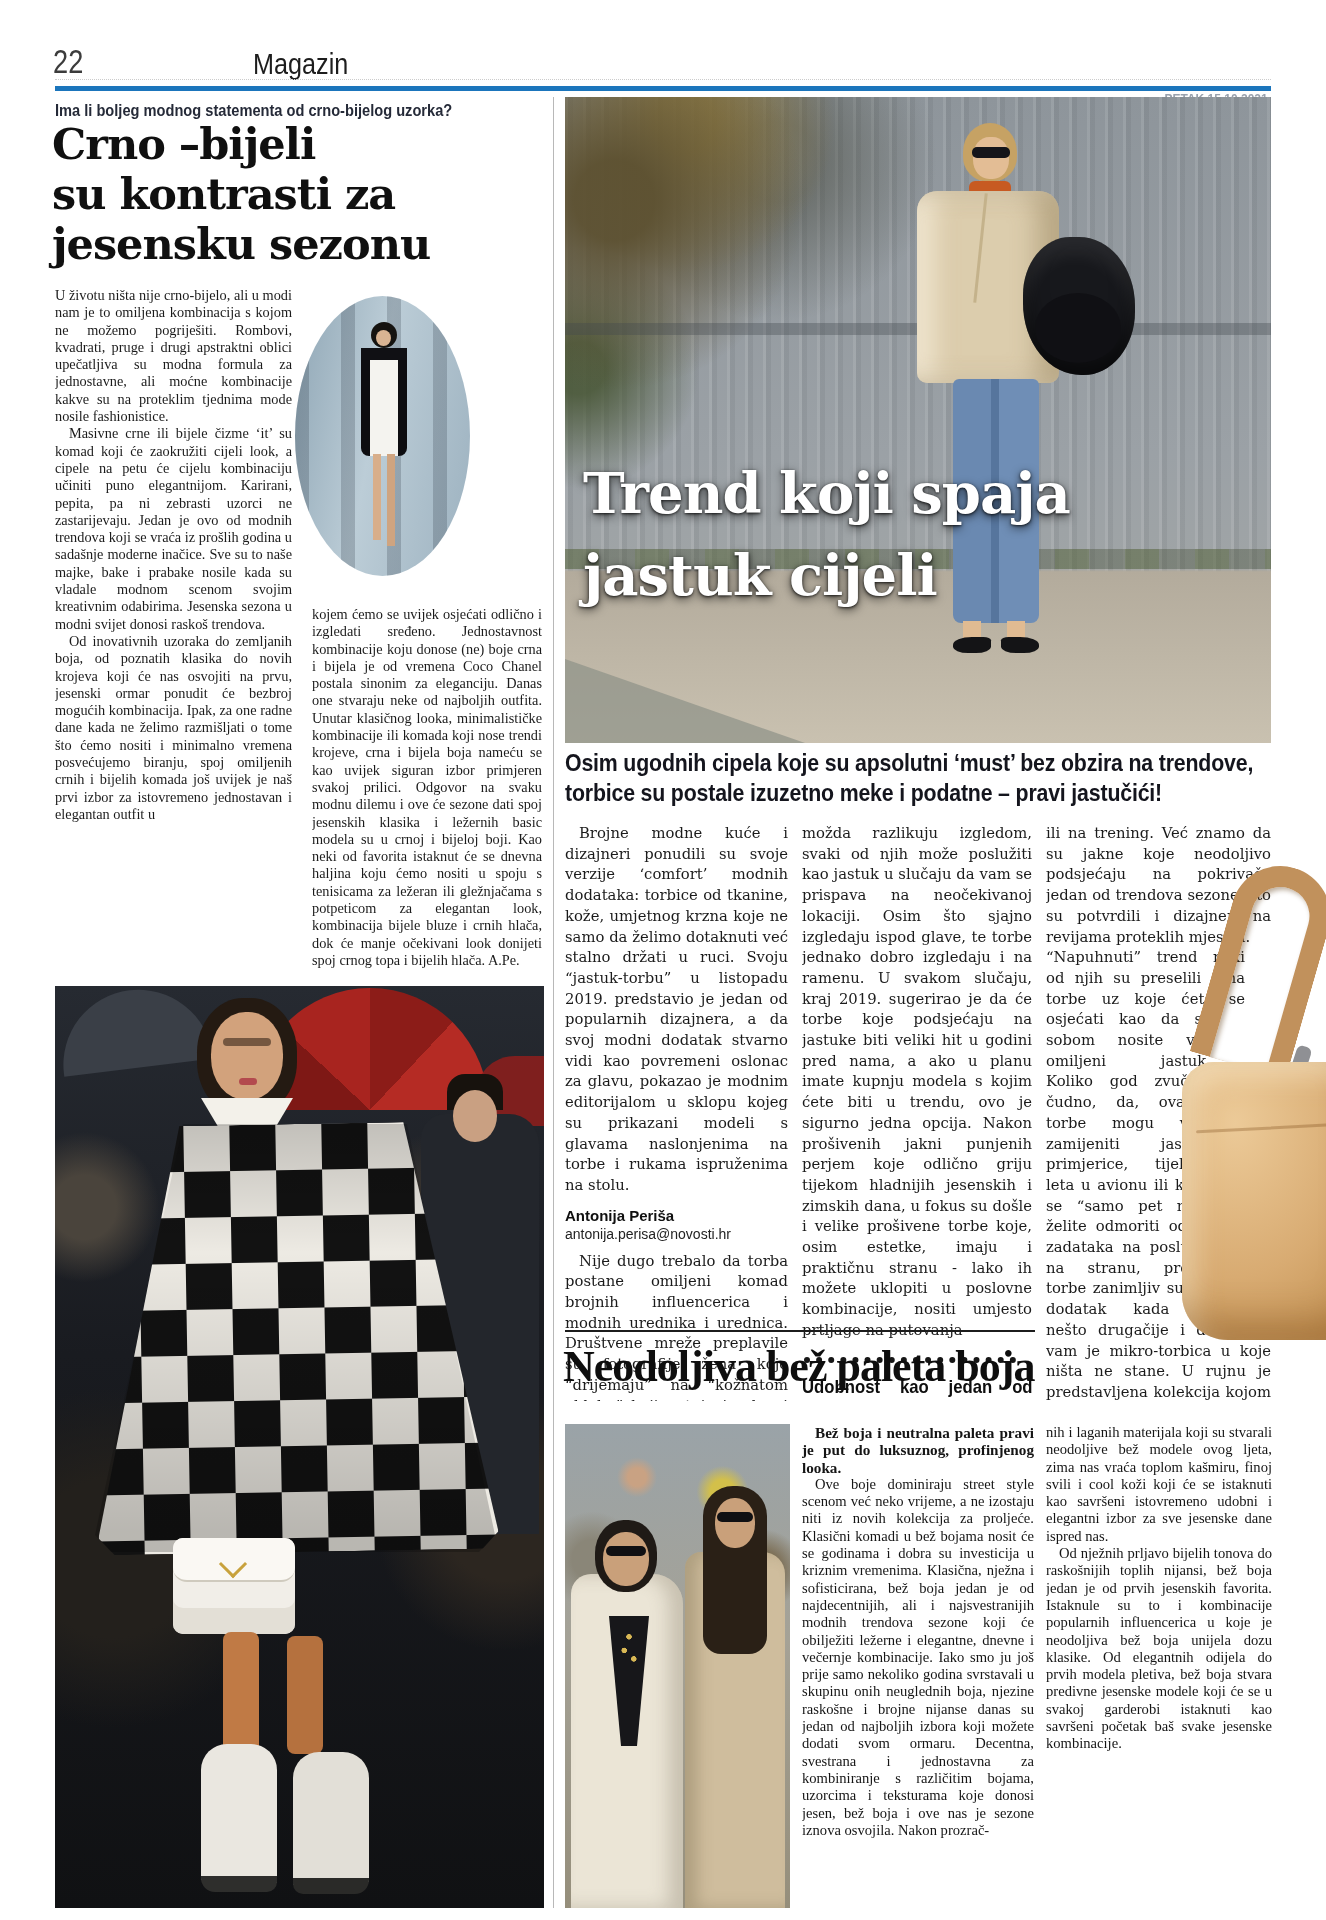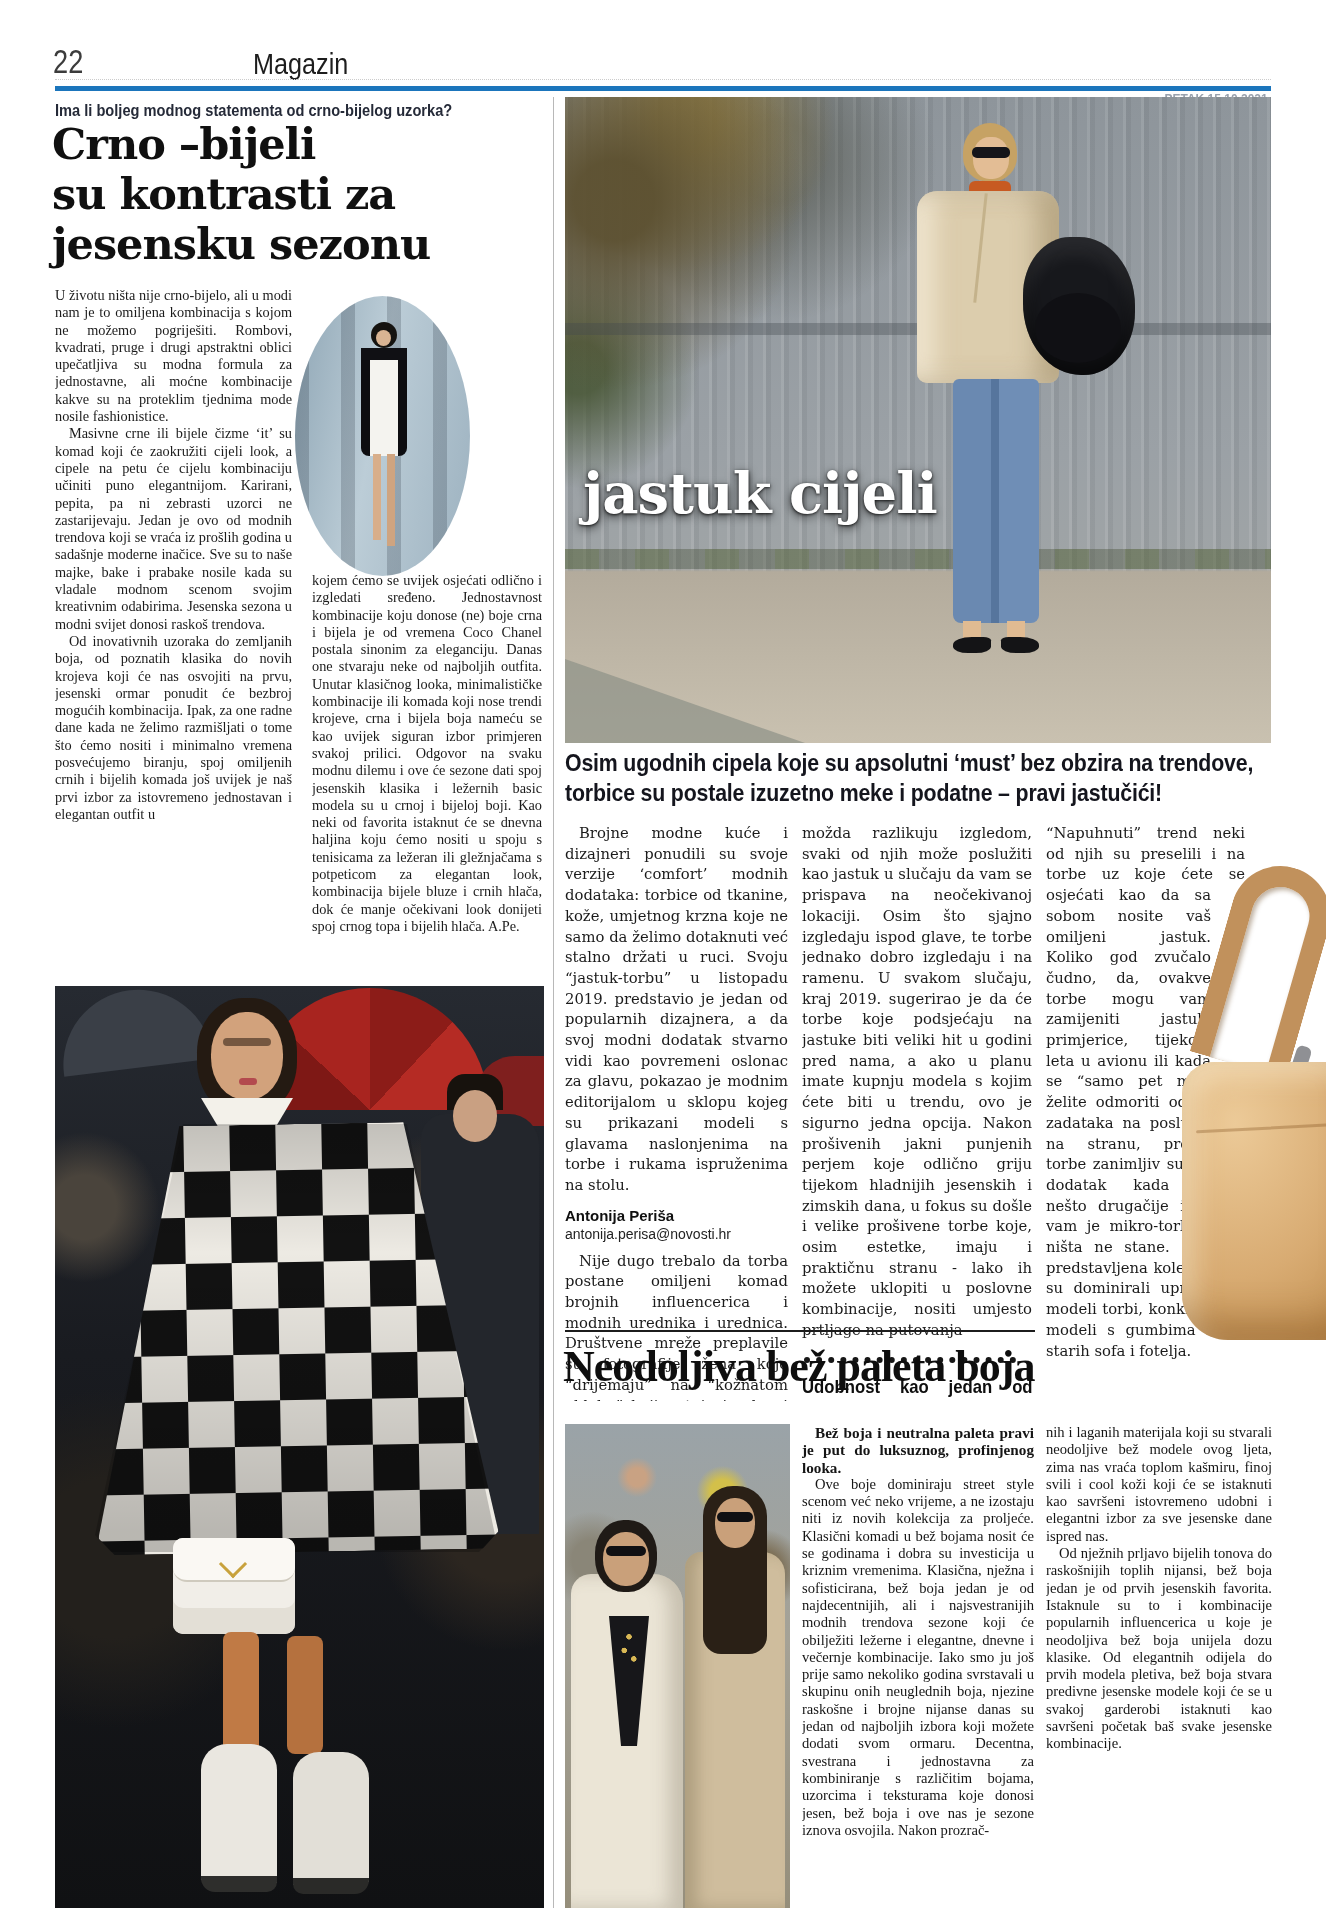--- a/index.html
+++ b/index.html
@@ -20,21 +20,21 @@
   .blue-rule{ left:55px; top:86px; width:1216px; height:5px; background:#1b75bc; }
   .vdiv     { left:553px; top:97px; width:1px; height:1811px; background:#b8b8b8; }
 
   
   .kicker   { left:55px; top:100px; width:560px; font:700 17px/21px "Liberation Sans", sans-serif;
               color:#252a38; transform:scaleX(.86); transform-origin:left top; }
   .headline1{ left:52px; top:119px; font:700 43px/50px "DejaVu Serif", serif; color:#101010;
               letter-spacing:-1px; white-space:pre-line; }
   .la-body  { font:14.3px/17.3px "Liberation Serif", serif; color:#1b1b1b; text-align:justify; }
   .la-col1  { left:55px; top:287px; width:237px; height:577px; overflow:hidden; }
-  .la-col2  { left:312px; top:572px; width:230px; height:392px; overflow:hidden; }
+  .la-col2  { left:312px; top:606px; width:230px; height:392px; overflow:hidden; }
   .la-body p { text-indent:14px; }
   .la-body p.noind { text-indent:0; }
   .lead-b   { font-weight:400; }
 
   
   .runway { left:295px; top:296px; width:175px; height:280px; border-radius:50%; overflow:hidden;
             background:linear-gradient(100deg,#8fa6b5 0%,#bccdd7 45%,#9db2c0 100%); }
   .rw-cols { position:absolute; inset:0;
              background:repeating-linear-gradient(90deg, rgba(25,35,48,.38) 0 14px, rgba(25,35,48,0) 14px 46px);
              opacity:.55; }
@@ -271,20 +271,21 @@
     <div class="hg-lapel"></div>
     <div class="hg-bag"></div>
     <div class="hg-bag2"></div>
     <div class="hg-jeans"></div>
     <div class="hg-ank1"></div>
     <div class="hg-ank2"></div>
     <div class="hg-shoe1"></div>
     <div class="hg-shoe2"></div>
   </div>
   <div class="abs hero-title">
+    <span>Trend koji spaja</span>
     <span>jastuk cijeli</span>
   </div>
 
   <div class="abs subtitle">Osim ugodnih cipela koje su apsolutni ‘must’ bez obzira na trendove, torbice su postale izuzetno meke i podatne – pravi jastučići!</div>
 
   <div class="abs m-col1 m-body">
     <p class="ind lead-b">Brojne modne kuće i dizajneri ponudili su svoje verzije ‘comfort’ modnih dodataka: torbice od tkanine, kože, umjetnog krzna koje ne samo da želimo dotaknuti već stalno držati u ruci. Svoju “jastuk-torbu” u listopadu 2019. predstavio je jedan od popularnih dizajnera, a da svoj modni dodatak stvarno vidi kao povremeni oslonac za glavu, pokazao je modnim editorijalom u sklopu kojeg su prikazani modeli s glavama naslonjenima na torbe i rukama ispruženima na stolu.</p>
     <div class="author">
       <div class="author-name">Antonija Periša</div>
       <div class="author-email">antonija.perisa@novosti.hr</div>
@@ -292,20 +293,21 @@
     <p class="ind">Nije dugo trebalo da torba postane omiljeni komad brojnih influencerica i modnih urednika i urednica. Društvene mreže preplavile su fotografije žena koje “drijemaju” na “kožnatom oblaku” koji potpisuje slavni dizajner. Iako se ti modeli torbica</p>
   </div>
 
   <div class="abs m-col2 m-body">
     <p>možda razlikuju izgledom, svaki od njih može poslužiti kao jastuk u slučaju da vam se prispava na neočekivanoj lokaciji. Osim što sjajno izgledaju ispod glave, te torbe jednako dobro izgledaju i na ramenu. U svakom slučaju, kraj 2019. sugerirao je da će torbe koje podsjećaju na jastuke biti veliki hit u godini pred nama, a ako u planu imate kupnju modela s kojim ćete biti u trendu, ovo je sigurno jedna opcija. Nakon prošivenih jakni punjenih perjem koje odlično griju tijekom hladnijih jesenskih i zimskih dana, u fokus su došle i velike prošivene torbe koje, osim estetke, imaju i praktičnu stranu - lako ih možete uklopiti u poslovne kombinacije, nositi umjesto prtljage na putovanja</p>
     <div class="pq-dots"></div>
     <div class="pull-quote">Udobnost kao jedan od glavnih kriterija po kojem procjenjujemo odjeću došla je i do modnih, upečatljivih dodataka</div>
   </div>
 
   <div class="abs m-col3 m-body">
+    <p>ili na trening. Već znamo da su jakne koje neodoljivo podsjećaju na pokrivače jedan od trendova sezone, što su potvrdili i dizajneri na revijama proteklih mjeseci.</p>
     <div>
       <span class="bs1"></span>
       <span class="bs2"></span>
       <span class="bs3"></span>
       <p>“Napuhnuti” trend neki od njih su preselili i na torbe uz koje ćete se osjećati kao da sa sobom nosite vaš omiljeni jastuk. Koliko god zvučalo čudno, da, ovakve torbe mogu vam zamijeniti jastuk, primjerice, tijekom leta u avionu ili kada se “samo pet minuta” želite odmoriti od silnih zadataka na poslu. Šalu na stranu, prošivene torbe zanimljiv su modni dodatak kada želite nešto drugačije i dosta vam je mikro-torbica u koje ništa ne stane. U rujnu je predstavljena kolekcija kojom su dominirali upravo ovakvi modeli torbi, konkretno veliki modeli s gumbima kao kod starih sofa i fotelja.</p>
     </div>
   </div>
 
   <div class="abs bag-cutout">
     <div class="bagc-handle"></div>

